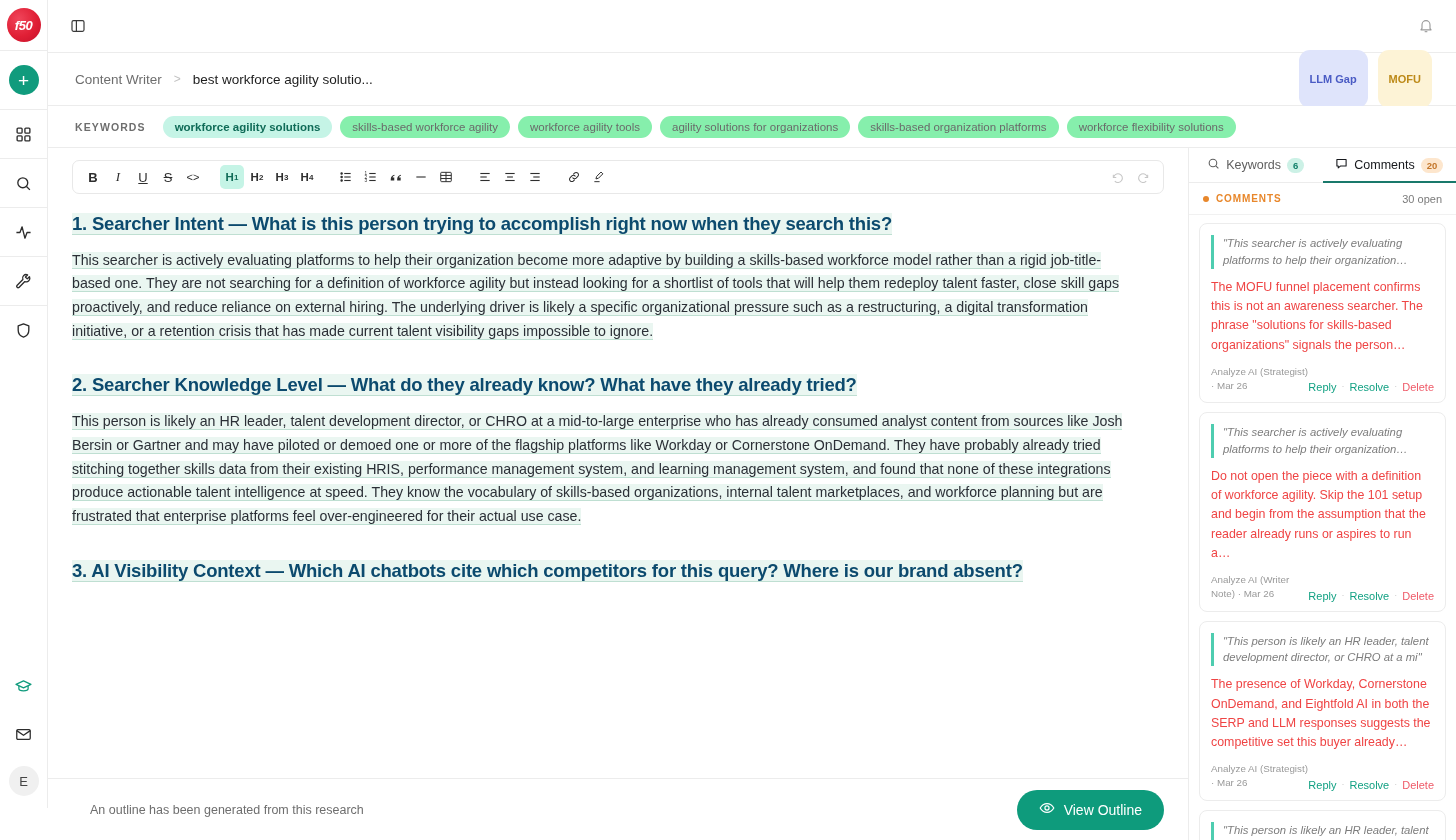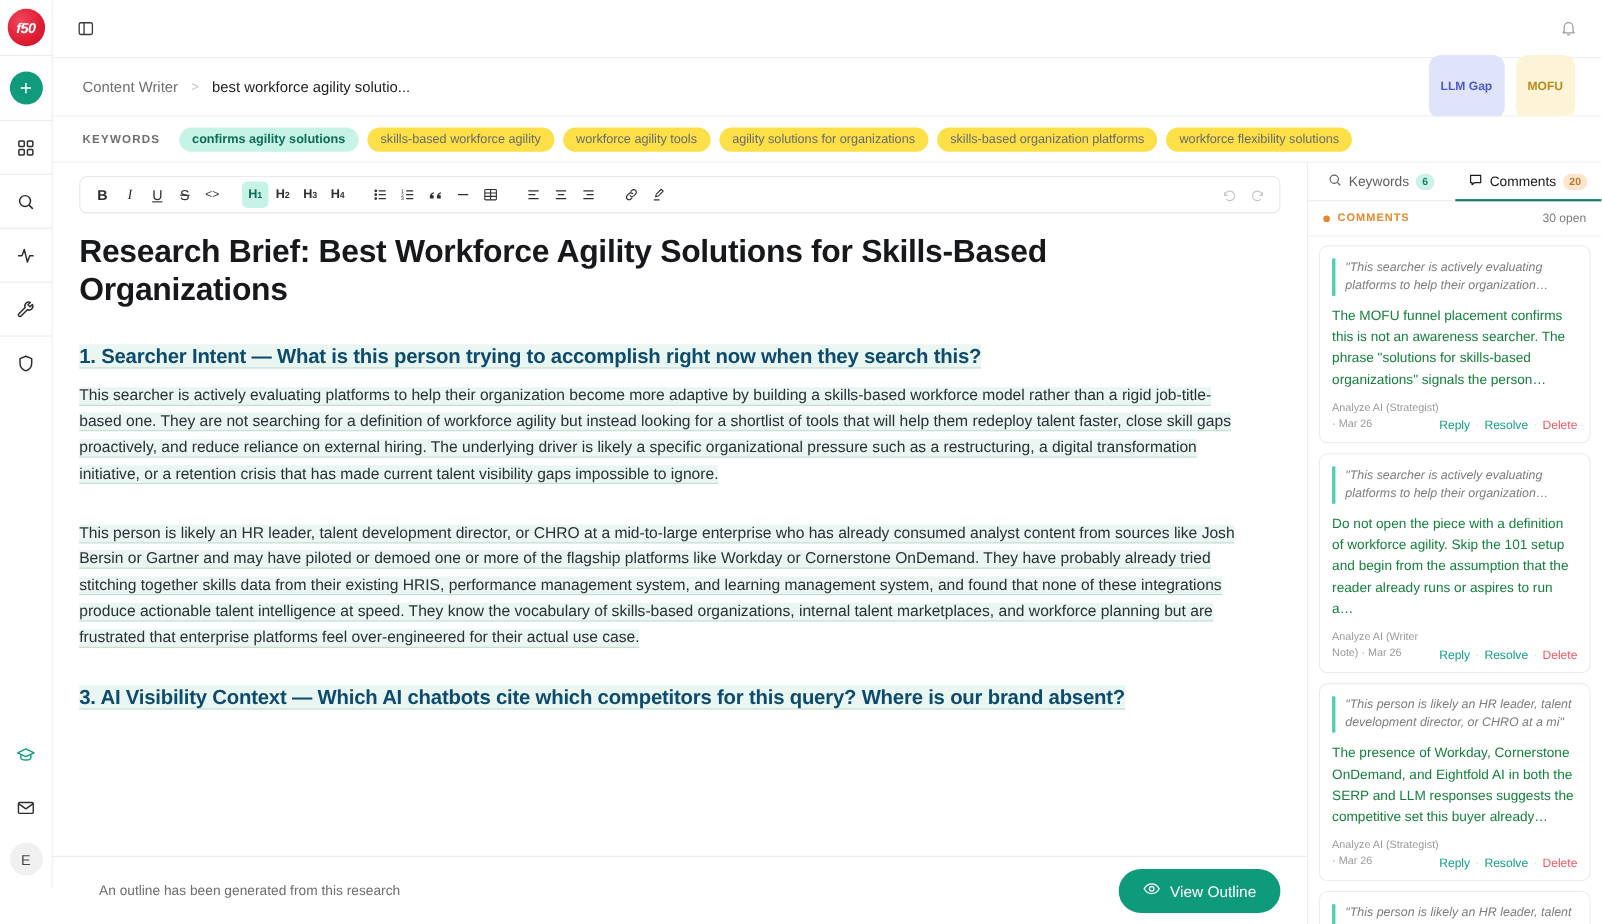--- a/index.html
+++ b/index.html
@@ -72,21 +72,21 @@
   .badge.mofu { background: #fdf3d6; color: #bd8a19; }
 
   .kw-bar {
     height: 42px; flex: 0 0 42px; border-bottom: 1px solid #ececec;
     display: flex; align-items: center; padding: 0 24px 0 27px; gap: 8px;
     background: #fff; overflow: hidden;
   }
   .kw-label { font-size: 10.5px; font-weight: 700; letter-spacing: 1.1px; color: #6e6e6e; margin-right: 9px; }
   .kw-pill {
     font-size: 11.5px; padding: 5px 12px; border-radius: 13px;
-    background: #fde047; color: #6a6a6a; white-space: nowrap; cursor: pointer;
+    background: #86efac; color: #6a6a6a; white-space: nowrap; cursor: pointer;
   }
   .kw-pill.active { background: #c5f4e6; color: #0f6b57; font-weight: 700; }
 
   
   .workspace { flex: 1 1 auto; display: flex; min-height: 0; position: relative; }
   .editor-col { flex: 1 1 auto; display: flex; flex-direction: column; min-width: 0; position: relative; background: #fff; }
 
   .toolbar {
     height: 34px; margin: 12px 24px 0 24px; flex: 0 0 34px;
     border: 1px solid #e8e8e8; border-radius: 7px; background: #fff;
@@ -166,21 +166,21 @@
 
   .panel-list { flex: 1 1 auto; overflow: hidden; padding: 8px 10px 0 10px; }
   .card {
     border: 1px solid #ececec; border-radius: 8px; padding: 11px 11px 9px 11px;
     margin-bottom: 9px; background: #fff;
   }
   .quote {
     border-left: 3px solid #4ecdb0; padding-left: 9px; margin-bottom: 9px;
     font-size: 11.3px; line-height: 1.5; color: #7d7d7d; font-style: italic;
   }
-  .card-body { font-size: 12.4px; line-height: 1.55; color: #15803d; margin-bottom: 10px; }
+  .card-body { font-size: 12.4px; line-height: 1.55; color: #ef4444; margin-bottom: 10px; }
   .card-foot { display: flex; align-items: flex-end; }
   .meta { font-size: 9.8px; color: #9a9a9a; line-height: 1.45; max-width: 108px; }
   .actions { margin-left: auto; display: flex; gap: 5px; font-size: 11px; }
   .act { cursor: pointer; }
   .act.reply, .act.resolve { color: #12a183; }
   .act.delete { color: #ef5a68; }
   .act-dot { color: #cccccc; font-size: 9px; }
 </style>
 </head>
 <body>
@@ -285,21 +285,21 @@
       <span class="crumb-sep">&gt;</span>
       <span class="crumb-cur">best workforce agility solutio...</span>
       <div class="badges">
         <span class="badge llm">LLM Gap</span>
         <span class="badge mofu">MOFU</span>
       </div>
     </div>
 
     <div class="kw-bar">
       <span class="kw-label">KEYWORDS</span>
-      <span class="kw-pill active">confirms agility solutions</span>
+      <span class="kw-pill active">workforce agility solutions</span>
       <span class="kw-pill">skills-based workforce agility</span>
       <span class="kw-pill">workforce agility tools</span>
       <span class="kw-pill">agility solutions for organizations</span>
       <span class="kw-pill">skills-based organization platforms</span>
       <span class="kw-pill">workforce flexibility solutions</span>
     </div>
 
     <div class="workspace">
 
       <div class="editor-col">
@@ -435,28 +435,28 @@
                 <svg viewBox="0 0 24 24" fill="none" stroke="currentColor" stroke-width="1.8" stroke-linejoin="round">
                   <polyline points="20,8 20,13 15,13"></polyline>
                   <path d="M19.5 13a7.5 7.5 0 1 0-2 6"></path>
                 </svg>
               </span>
           </div>
         </div>
 
         <div class="doc">
           <div class="doc-inner">
-            <h1 class="doc-title">Research Brief: Best Workforce Agility Solutions for Skills-Based Organizations</h1>
 
             <div class="sec-block">
               <h2 class="sec"><span class="hl">1. Searcher Intent — What is this person trying to accomplish right now when they search this?</span></h2>
               <p class="para"><span class="hl">This searcher is actively evaluating platforms to help their organization become more adaptive by building a skills-based workforce model rather than a rigid job-title-based one. They are not searching for a definition of workforce agility but instead looking for a shortlist of tools that will help them redeploy talent faster, close skill gaps proactively, and reduce reliance on external hiring. The underlying driver is likely a specific organizational pressure such as a restructuring, a digital transformation initiative, or a retention crisis that has made current talent visibility gaps impossible to ignore.</span></p>
             </div>
 
             <div class="sec-block">
+              <h2 class="sec"><span class="hl">2. Searcher Knowledge Level — What do they already know? What have they already tried?</span></h2>
               <p class="para"><span class="hl">This person is likely an HR leader, talent development director, or CHRO at a mid-to-large enterprise who has already consumed analyst content from sources like Josh Bersin or Gartner and may have piloted or demoed one or more of the flagship platforms like Workday or Cornerstone OnDemand. They have probably already tried stitching together skills data from their existing HRIS, performance management system, and learning management system, and found that none of these integrations produce actionable talent intelligence at speed. They know the vocabulary of skills-based organizations, internal talent marketplaces, and workforce planning but are frustrated that enterprise platforms feel over-engineered for their actual use case.</span></p>
             </div>
 
             <div class="sec-block">
               <h2 class="sec"><span class="hl">3. AI Visibility Context — Which AI chatbots cite which competitors for this query? Where is our brand absent?</span></h2>
             </div>
           </div>
         </div>
 
         <div class="statusbar">

